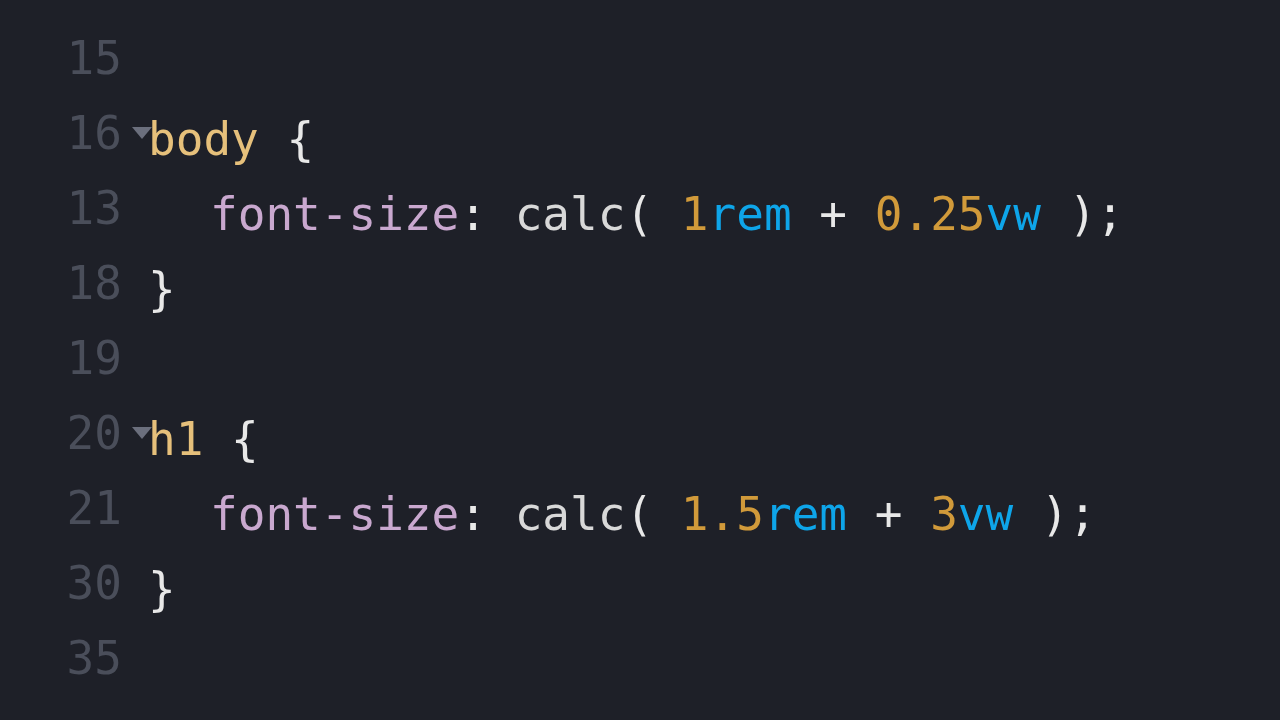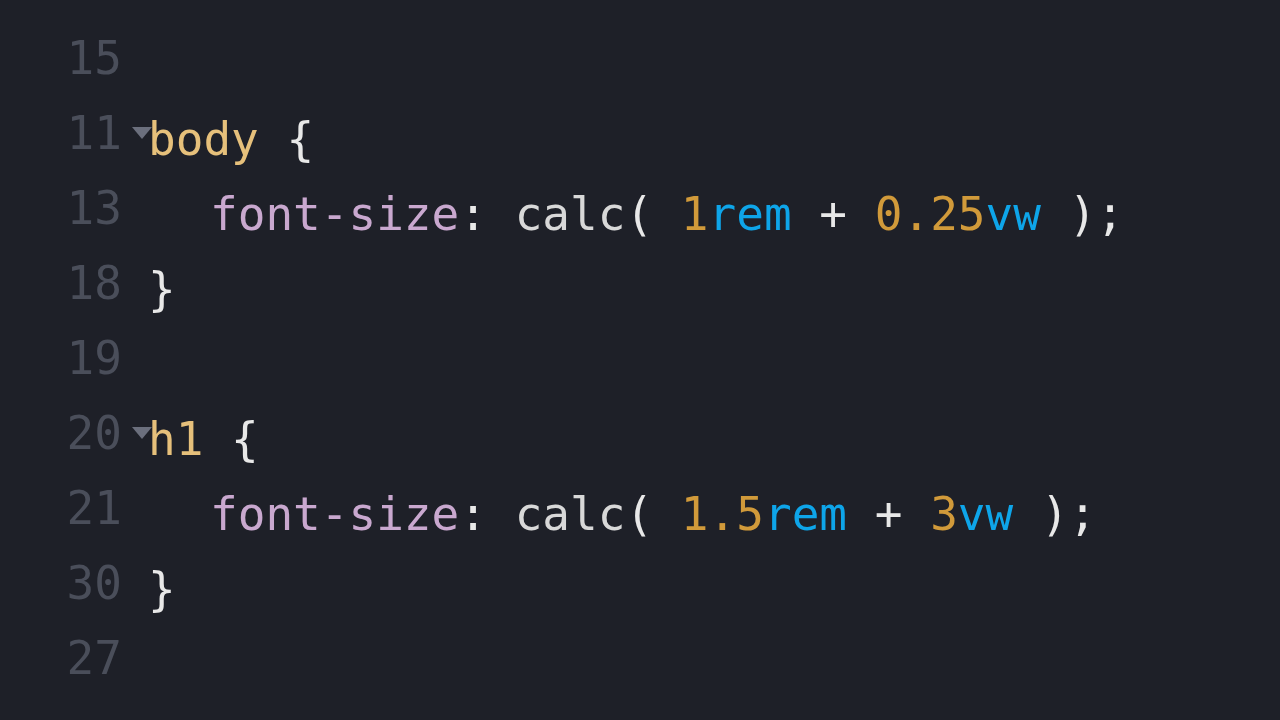--- a/index.html
+++ b/index.html
@@ -71,21 +71,21 @@
 
   <div class="line">
     <div class="gutter">
       <span class="lineno">15</span>
     </div>
     <div class="code"></div>
   </div>
 
   <div class="line">
     <div class="gutter">
-      <span class="lineno">11</span>
+      <span class="lineno">16</span>
       <span class="fold-icon"></span>
     </div>
     <div class="code"><span class="tok-selector">body</span> <span class="tok-brace">{</span></div>
   </div>
 
   <div class="line">
     <div class="gutter">
       <span class="lineno">13</span>
     </div>
     <div class="code"><span class="indent"></span><span class="tok-prop">font-size</span><span class="tok-colon">:</span> <span class="tok-func">calc</span><span class="tok-paren">(</span> <span class="tok-num">1</span><span class="tok-unit">rem</span> <span class="tok-op">+</span> <span class="tok-num">0.25</span><span class="tok-unit">vw</span> <span class="tok-paren">)</span><span class="tok-semi">;</span></div>
@@ -122,18 +122,18 @@
 
   <div class="line">
     <div class="gutter">
       <span class="lineno">30</span>
     </div>
     <div class="code"><span class="tok-brace">}</span></div>
   </div>
 
   <div class="line">
     <div class="gutter">
-      <span class="lineno">27</span>
+      <span class="lineno">35</span>
     </div>
     <div class="code"></div>
   </div>
 
 </div>
 
 </body></html>

